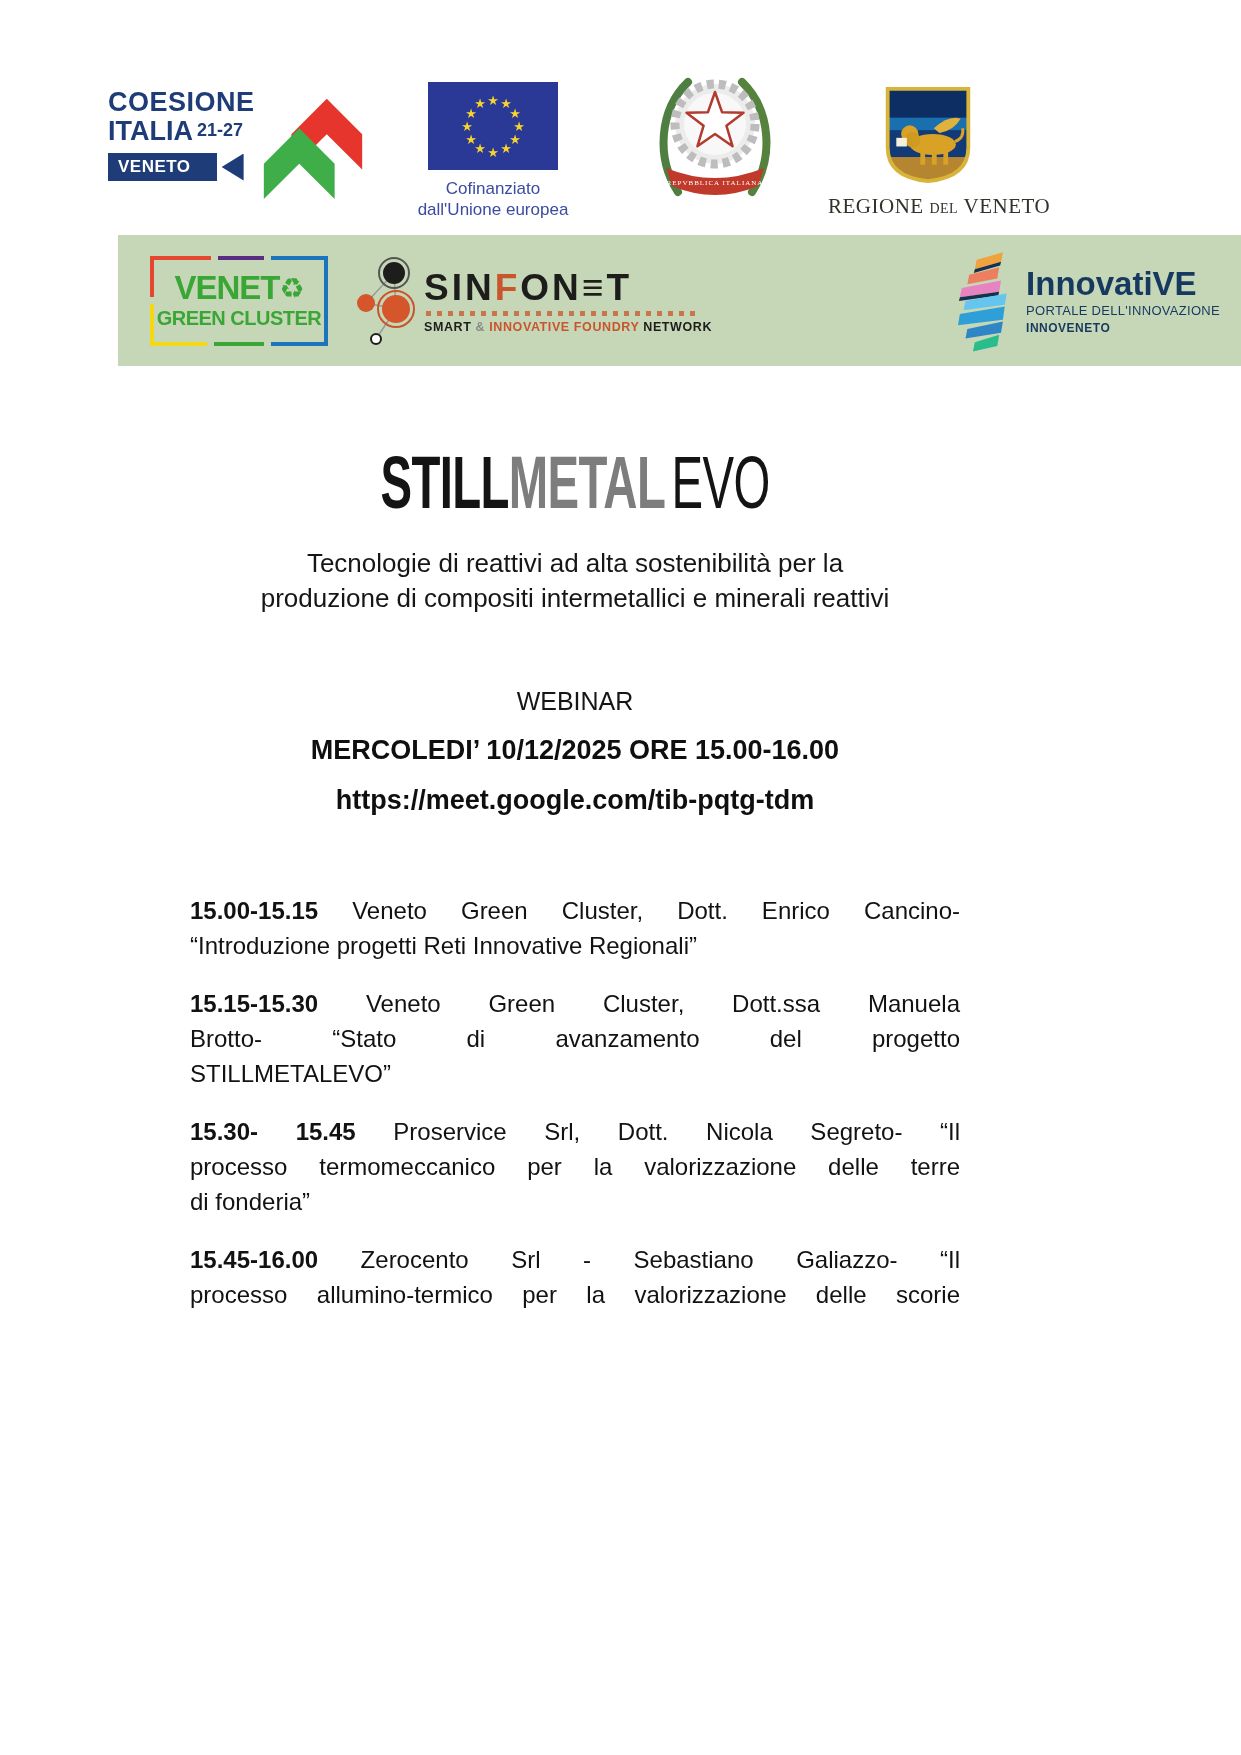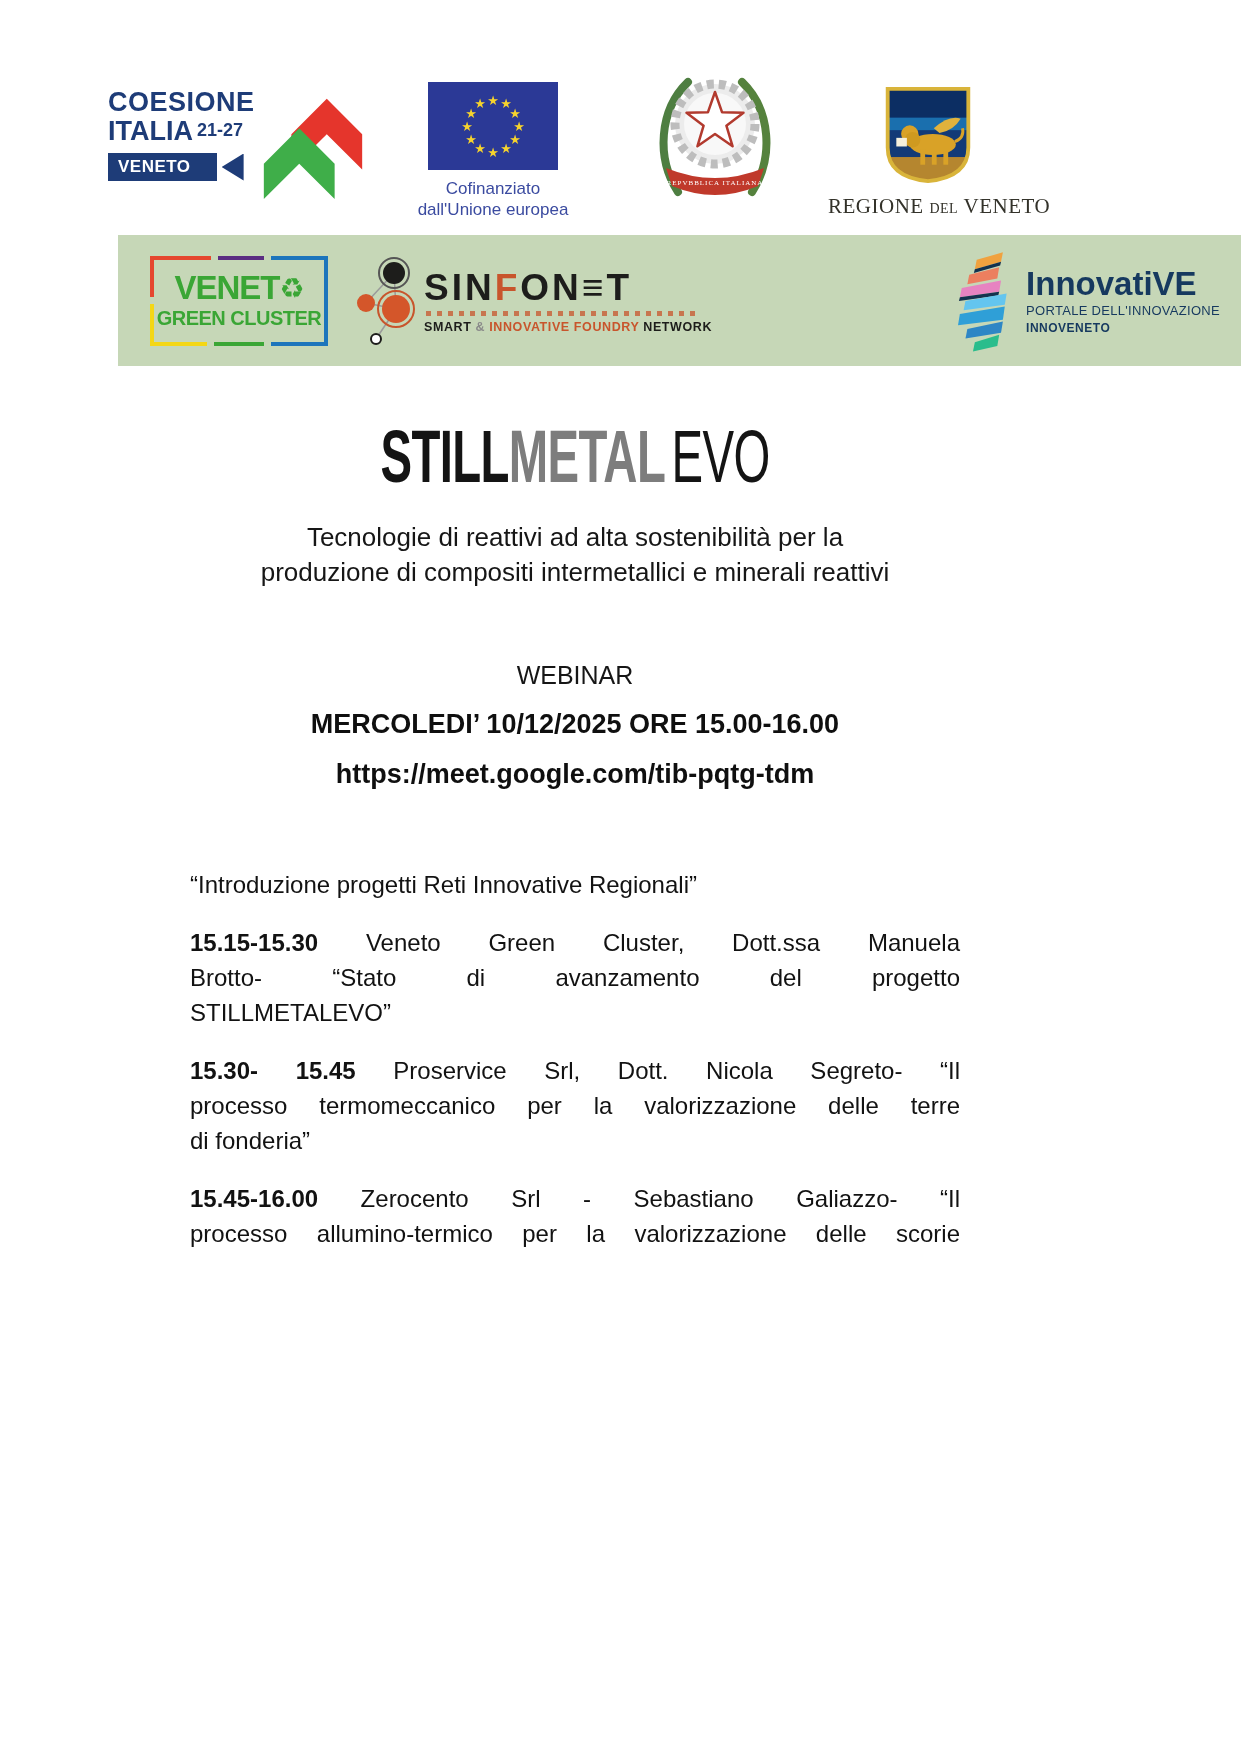--- a/index.html
+++ b/index.html
@@ -47,21 +47,21 @@
   .sf-tag{font-size:12.5px;font-weight:700;letter-spacing:.6px;color:#1d1d1b;}
   .sf-tag .amp{color:#8a8a8a;}
   .sf-tag .orange{color:#c8552c;}
   .innovative{display:flex;align-items:center;margin-left:auto;margin-right:108px;flex:none;}
   .inv-text{margin-left:10px;}
   .inv-name{font-size:33px;font-weight:800;color:#16395f;line-height:34px;}
   .inv-sub1{font-size:13px;font-weight:400;color:#16395f;letter-spacing:.3px;margin-top:2px;}
   .inv-sub2{font-size:12px;font-weight:800;color:#16395f;letter-spacing:.5px;margin-top:3px;}
 
   
-  .content{position:absolute;left:190px;top:420px;width:770px;}
+  .content{position:absolute;left:190px;top:446px;width:770px;}
   .doc-title{text-align:center;line-height:74px;height:78px;white-space:nowrap;}
   .doc-title .squeeze{display:inline-block;transform:scaleX(.64);transform-origin:50% 50%;
                       font-size:74px;letter-spacing:-1px;}
   .t-still{font-weight:800;color:#141414;}
   .t-metal{font-weight:600;color:#7d7d7d;}
   .t-evo{font-weight:500;color:#141414;margin-left:10px;}
   .subtitle{margin-top:22px;text-align:center;font-size:26px;line-height:35px;color:#161616;}
   .subtitle div{white-space:nowrap;}
   .webinar-label{margin-top:68px;text-align:center;font-size:25px;color:#161616;line-height:35px;}
   .webinar-date{margin-top:14px;text-align:center;font-size:27px;font-weight:700;line-height:35px;color:#0f0f0f;}
@@ -224,20 +224,21 @@
       <div>Tecnologie di reattivi ad alta sostenibilità per la</div>
       <div>produzione di compositi intermetallici e minerali reattivi</div>
     </div>
 
     <div class="webinar-label">WEBINAR</div>
     <div class="webinar-date">MERCOLEDI’ 10/12/2025 ORE 15.00-16.00</div>
     <div class="webinar-link">https://meet.google.com/tib-pqtg-tdm</div>
 
     <div class="agenda">
         <div class="agenda-item">
+          <div class="aline just"><span class="atime">15.00-15.15</span> Veneto Green Cluster, Dott. Enrico Cancino-</div>
           <div class="aline">“Introduzione progetti Reti Innovative Regionali”</div>
         </div>
         <div class="agenda-item">
           <div class="aline just"><span class="atime">15.15-15.30</span> Veneto Green Cluster, Dott.ssa Manuela</div>
           <div class="aline just">Brotto- “Stato di avanzamento del progetto</div>
           <div class="aline">STILLMETALEVO”</div>
         </div>
         <div class="agenda-item">
           <div class="aline just"><span class="atime">15.30- 15.45</span> Proservice Srl, Dott. Nicola Segreto- “Il</div>
           <div class="aline just">processo termomeccanico per la valorizzazione delle terre</div>

